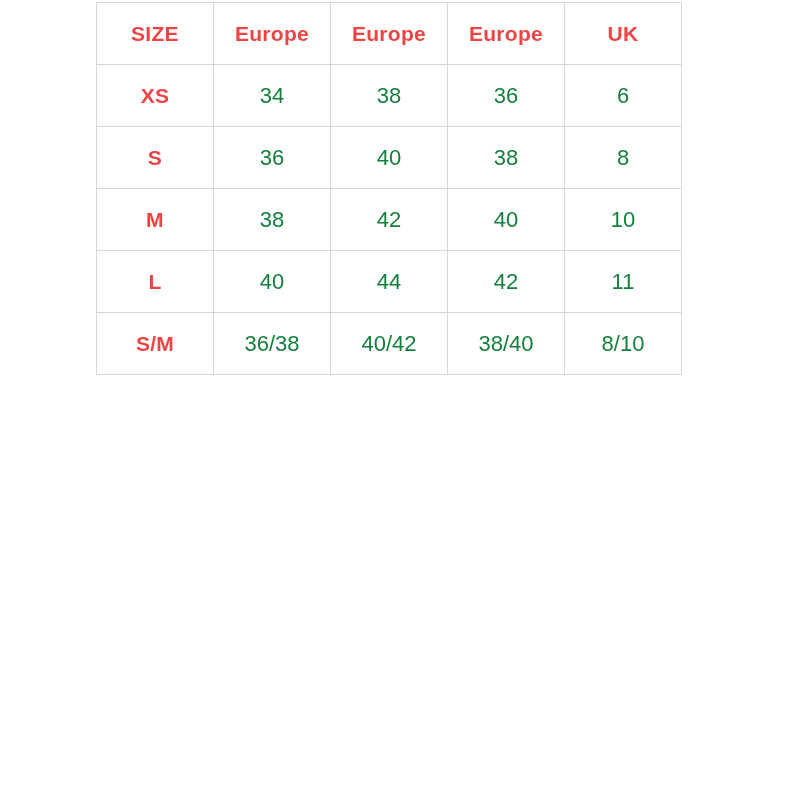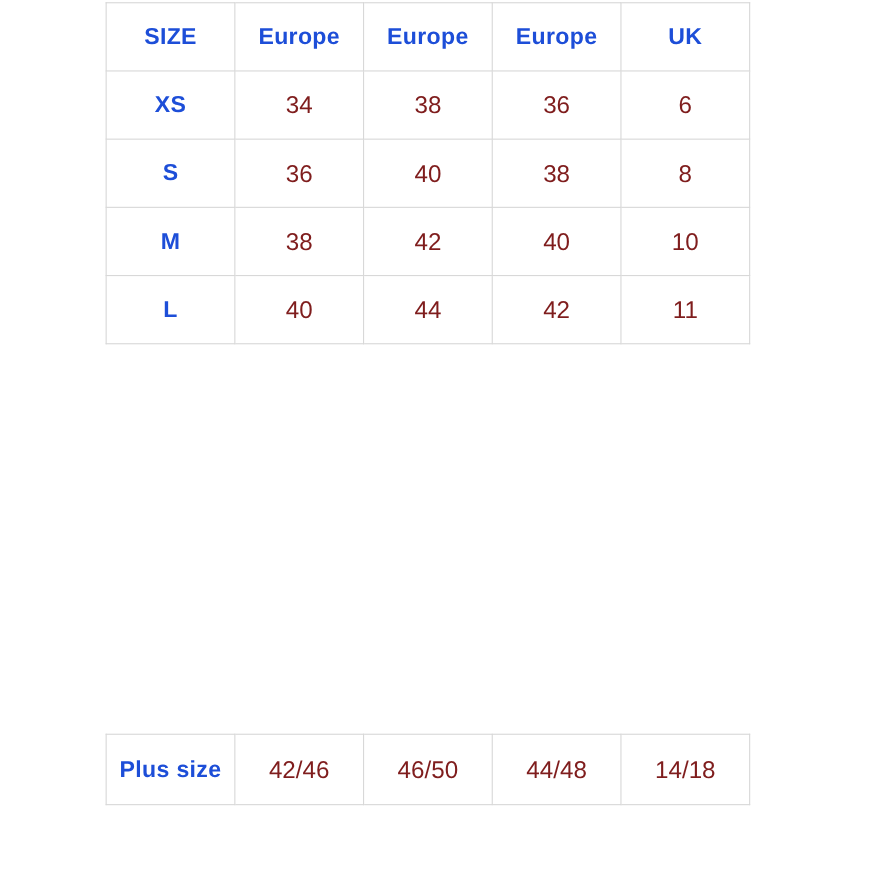--- a/index.html
+++ b/index.html
@@ -26,28 +26,28 @@
     border: 1px solid #d8d8d8;
     text-align: center;
     vertical-align: middle;
     padding: 0;
     background: #ffffff;
   }
   .size-table.main th, .size-table.main td { height: 62px; }
   .size-table.special th, .size-table.special td { height: 64px; }
   .size-table th {
     font-weight: 700;
-    color: #1d4ed8;
+    color: #ef4444;
     font-size: 21px;
     letter-spacing: 0.3px;
     margin-top: 44px;
   }
   .size-table td {
     font-weight: 400;
-    color: #7f1d1d;
+    color: #15803d;
     font-size: 22px;
   }
 </style>
 </head>
 <body>
 
 <div class="page">
 
   <table class="size-table main">
     <thead>
@@ -81,28 +81,28 @@
         <td>40</td>
         <td>10</td>
       </tr>
       <tr>
         <th>L</th>
         <td>40</td>
         <td>44</td>
         <td>42</td>
         <td>11</td>
       </tr>
+      <tr>
+        <th>S/M</th>
+        <td>36/38</td>
+        <td>40/42</td>
+        <td>38/40</td>
+        <td>8/10</td>
+      </tr>
     </tbody>
   </table>
 
   <table class="size-table special">
     <tbody>
-      <tr>
-        <th>Plus size</th>
-        <td>42/46</td>
-        <td>46/50</td>
-        <td>44/48</td>
-        <td>14/18</td>
-      </tr>
     </tbody>
   </table>
 
 </div>
 
 </body></html>

